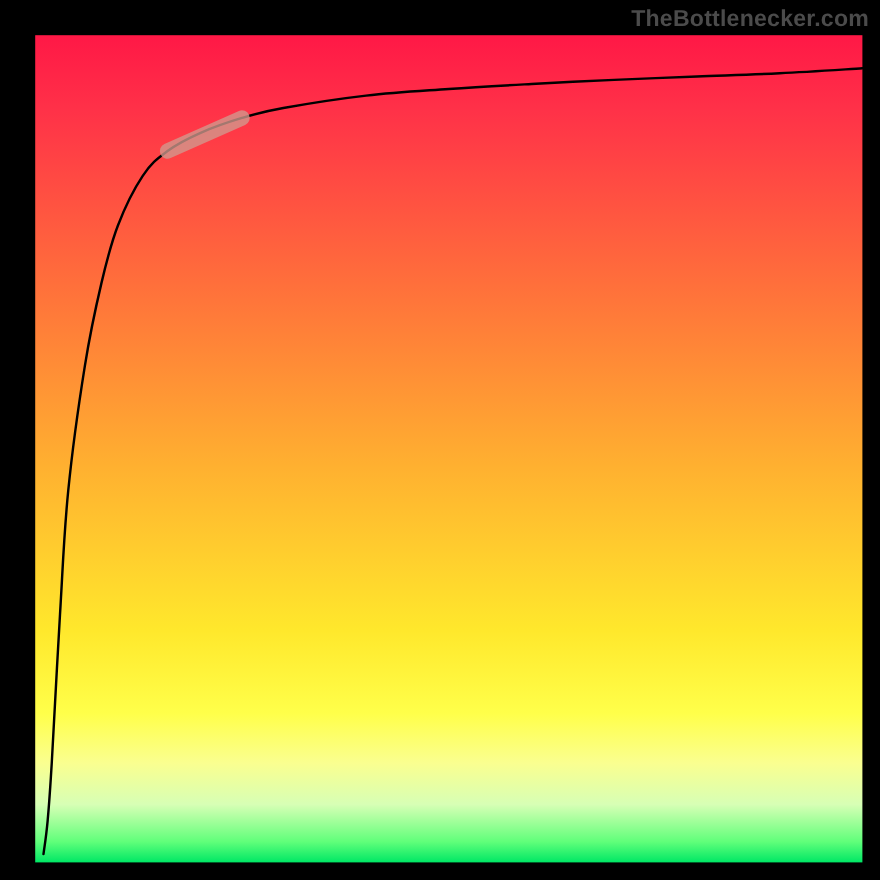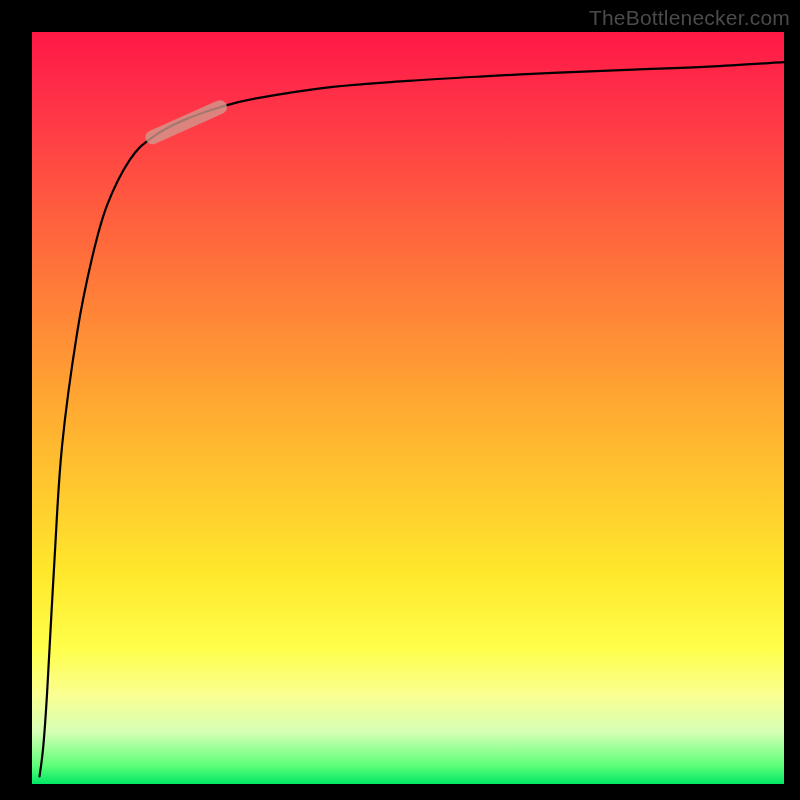--- a/index.html
+++ b/index.html
@@ -35,21 +35,21 @@
       #d7ffb5 93%,
       #60ff7a 97.5%,
       #00e765 100%
     );
   }
   .attribution {
     position: absolute;
     top: 6px;
     right: 10px;
     font-size: 21px;
-    font-weight: 400;
+    font-weight: 700;
     color: #4b4b4b;
     letter-spacing: 0.2px;
     z-index: 20;
     user-select: none;
   }
   svg.curve {
     position: absolute;
     left: 0;
     top: 0;
     width: 752px;

